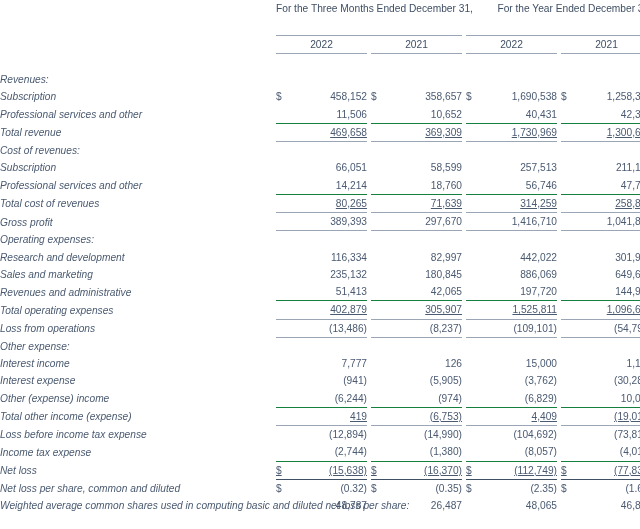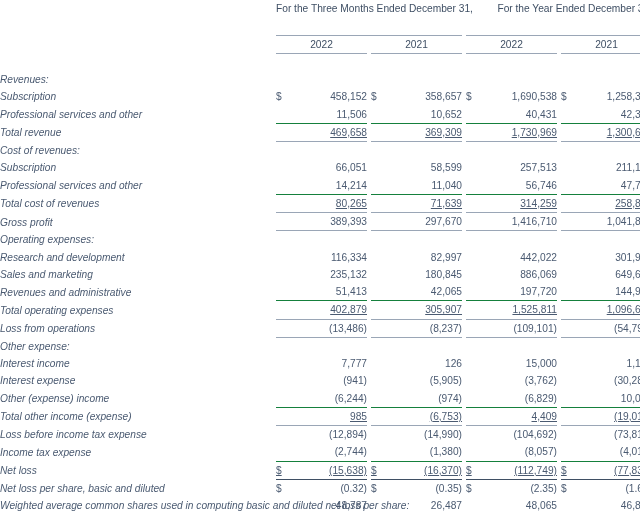--- a/index.html
+++ b/index.html
@@ -234,21 +234,21 @@
         <td class="gap"></td>
         <td class="cur"></td>
         <td class="num">211,132</td>
       </tr>
       <tr>
         <td class="label ind1">Professional services and other</td>
         <td class="cur"></td>
         <td class="num">14,214</td>
         <td class="gap"></td>
         <td class="cur"></td>
-        <td class="num">11,040</td>
+        <td class="num">18,760</td>
         <td class="gap"></td>
         <td class="cur"></td>
         <td class="num">56,746</td>
         <td class="gap"></td>
         <td class="cur"></td>
         <td class="num">47,725</td>
       </tr>
       <tr class="rule-top rule-bot">
         <td class="label ind2">Total cost of revenues</td>
         <td class="cur"></td>
@@ -413,21 +413,21 @@
         <td class="gap"></td>
         <td class="cur"></td>
         <td class="num">(6,829)</td>
         <td class="gap"></td>
         <td class="cur"></td>
         <td class="num">10,090</td>
       </tr>
       <tr class="rule-top rule-bot">
         <td class="label ind2">Total other income (expense)</td>
         <td class="cur"></td>
-        <td class="num">985</td>
+        <td class="num">419</td>
         <td class="gap"></td>
         <td class="cur"></td>
         <td class="num">(6,753)</td>
         <td class="gap"></td>
         <td class="cur"></td>
         <td class="num">4,409</td>
         <td class="gap"></td>
         <td class="cur"></td>
         <td class="num">(19,019)</td>
       </tr>
@@ -467,21 +467,21 @@
         <td class="cur">$</td>
         <td class="num">(16,370)</td>
         <td class="gap"></td>
         <td class="cur">$</td>
         <td class="num">(112,749)</td>
         <td class="gap"></td>
         <td class="cur">$</td>
         <td class="num">(77,837)</td>
       </tr>
       <tr>
-        <td class="label">Net loss per share, basic and diluted</td>
+        <td class="label">Net loss per share, common and diluted</td>
         <td class="cur">$</td>
         <td class="num">(0.32)</td>
         <td class="gap"></td>
         <td class="cur">$</td>
         <td class="num">(0.35)</td>
         <td class="gap"></td>
         <td class="cur">$</td>
         <td class="num">(2.35)</td>
         <td class="gap"></td>
         <td class="cur">$</td>

